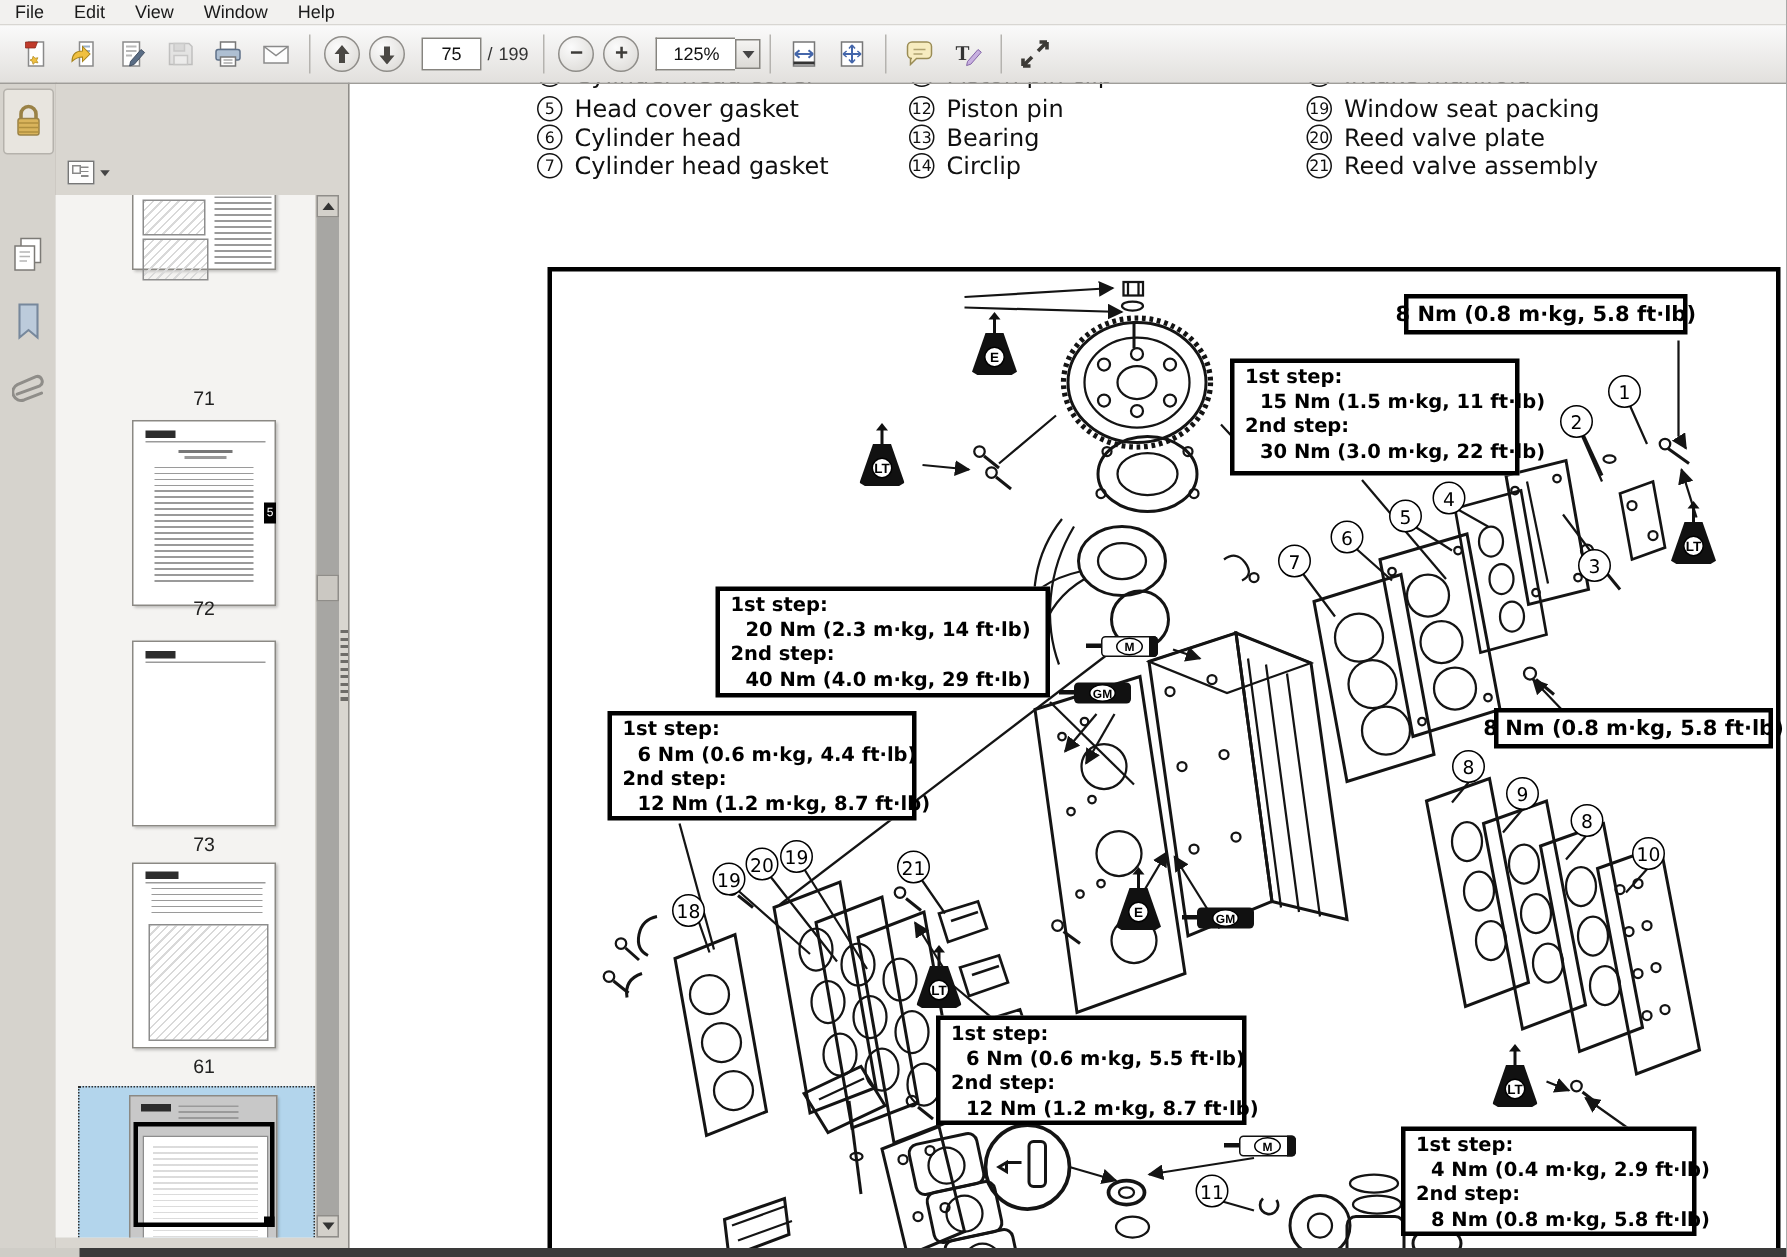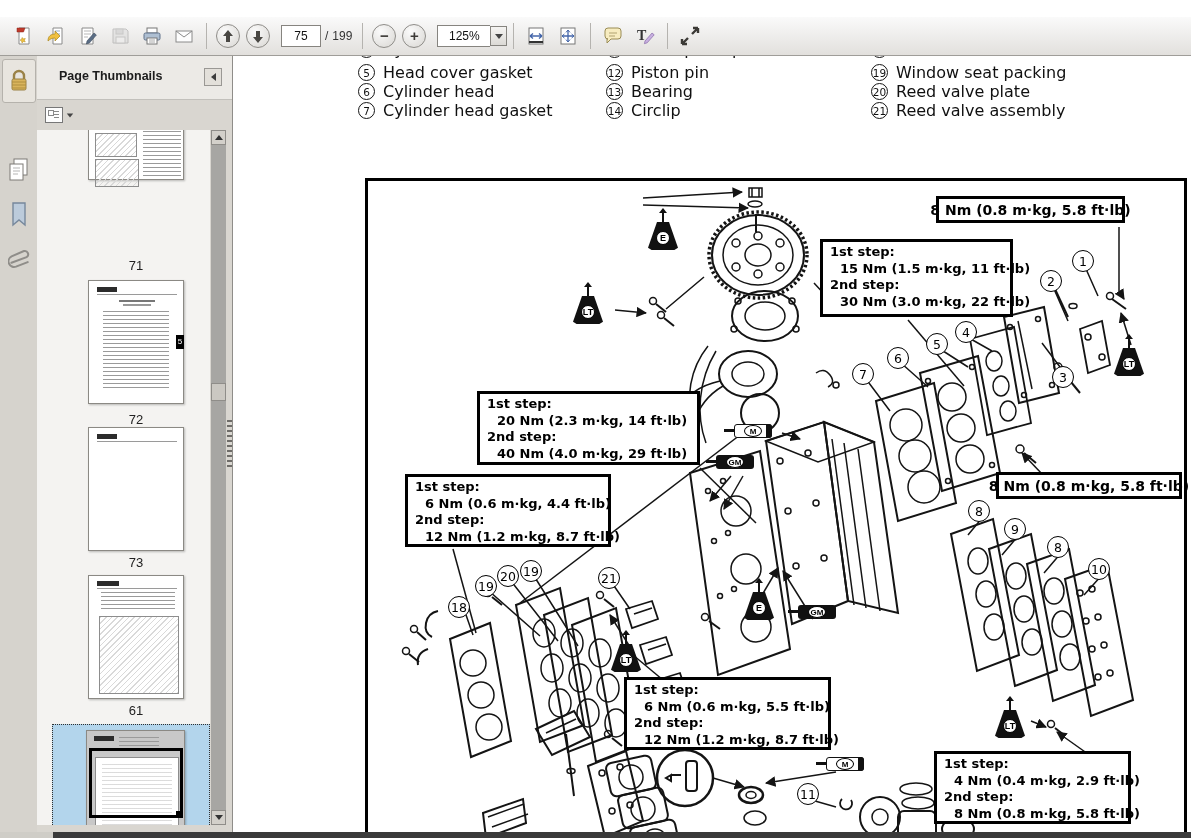--- a/index.html
+++ b/index.html
@@ -98,20 +98,27 @@
   .tube.white .body{background:#fff;border:1.5px solid #111;box-sizing:border-box;}
   .tube.white .cap{position:absolute;right:0;top:1px;width:6px;height:14px;background:#111;border-radius:0 3px 3px 0;}
   .bottom-strip{position:absolute;left:53px;top:832px;width:1138px;height:6px;background:#3a3a3a;z-index:40;}
   .bottom-left{position:absolute;left:0;top:832px;width:53px;height:6px;background:#cfcdc7;z-index:40;}
 </style>
 </head>
 <body>
 
 <div class="app">
 
+  <div class="menubar">
+    <span class="menu-item">File</span>
+    <span class="menu-item">Edit</span>
+    <span class="menu-item">View</span>
+    <span class="menu-item">Window</span>
+    <span class="menu-item">Help</span>
+  </div>
 
   <div class="toolbar">
     <div style="width:8px"></div>
     <div class="tbtn">
       <svg width="22" height="22" viewBox="0 0 22 22">
         <path d="M6 3h10v16H6z" fill="#fff" stroke="#8a8a8a"></path>
         <path d="M4 3h8l-1.5 4H4z" fill="#c03a2b" stroke="#8a2518" stroke-width=".5"></path>
         <path d="M7 15l1.6 1 .4 1.9 1.4-1.3 1.9.3-.9-1.7.9-1.7-1.9.3-1.4-1.3-.4 1.9z" fill="#f0c040" stroke="#b08a20" stroke-width=".5"></path>
       </svg>
     </div>
@@ -234,26 +241,20 @@
       </svg>
     </div>
     <div class="rail-ico" style="top:190px">
       <svg width="22" height="30" viewBox="0 0 22 30">
         <path d="M7 22 L15 8 a3.4 3.4 0 00-6-3 L3 17 a5.6 5.6 0 0010 5 l6-11" fill="none" stroke="#8f8d89" stroke-width="2" stroke-linecap="round" transform="rotate(40 11 15)"></path>
       </svg>
     </div>
   </div>
 
   <div class="sidebar">
-    <div class="sb-head">
-      <span class="sb-title">Page Thumbnails</span>
-      <span class="sb-collapse">
-          <span class="tri-left"></span>
-        </span>
-    </div>
     <div class="sb-opts">
       <span class="opts-ico"></span>
       <span class="caret" style="transform:scale(.8)"></span>
     </div>
 
     <div class="sb-scroll">
 
       <div class="thumb-page" style="left:51px;top:-74px;width:96px;height:124px">
         <div class="figbox" style="left:6px;top:76px;width:40px;height:22px"></div>
         <div class="figbox" style="left:6px;top:102px;width:42px;height:26px"></div>
@@ -262,21 +263,21 @@
       <div class="thumb-label" style="left:51px;top:128px">71</div>
 
       <div class="thumb-page" style="left:51px;top:150px;width:96px;height:124px">
         <div class="mini-head" style="left:8px;top:6px;width:20px;height:5px"></div>
         <div class="mini-rule" style="left:8px;top:13px;width:80px"></div>
         <div class="mini-rule" style="left:30px;top:19px;width:36px;height:2px;background:#777"></div>
         <div class="mini-rule" style="left:34px;top:23px;width:28px;height:2px;background:#999"></div>
         <div class="tlines" style="left:14px;top:30px;width:66px;height:78px"></div>
         <span class="tab5" style="right:-1px;top:54px">5</span>
       </div>
-      <div class="thumb-label" style="left:51px;top:282px">72</div>
+      <div class="thumb-label" style="left:51px;top:268px">72</div>
 
       <div class="thumb-page" style="left:51px;top:297px;width:96px;height:124px">
         <div class="mini-head" style="left:8px;top:6px;width:20px;height:5px"></div>
         <div class="mini-rule" style="left:8px;top:13px;width:80px"></div>
       </div>
       <div class="thumb-label" style="left:51px;top:425px">73</div>
 
       <div class="thumb-page" style="left:51px;top:445px;width:96px;height:124px">
         <div class="mini-head" style="left:8px;top:5px;width:22px;height:5px"></div>
         <div class="mini-rule" style="left:8px;top:12px;width:80px"></div>

